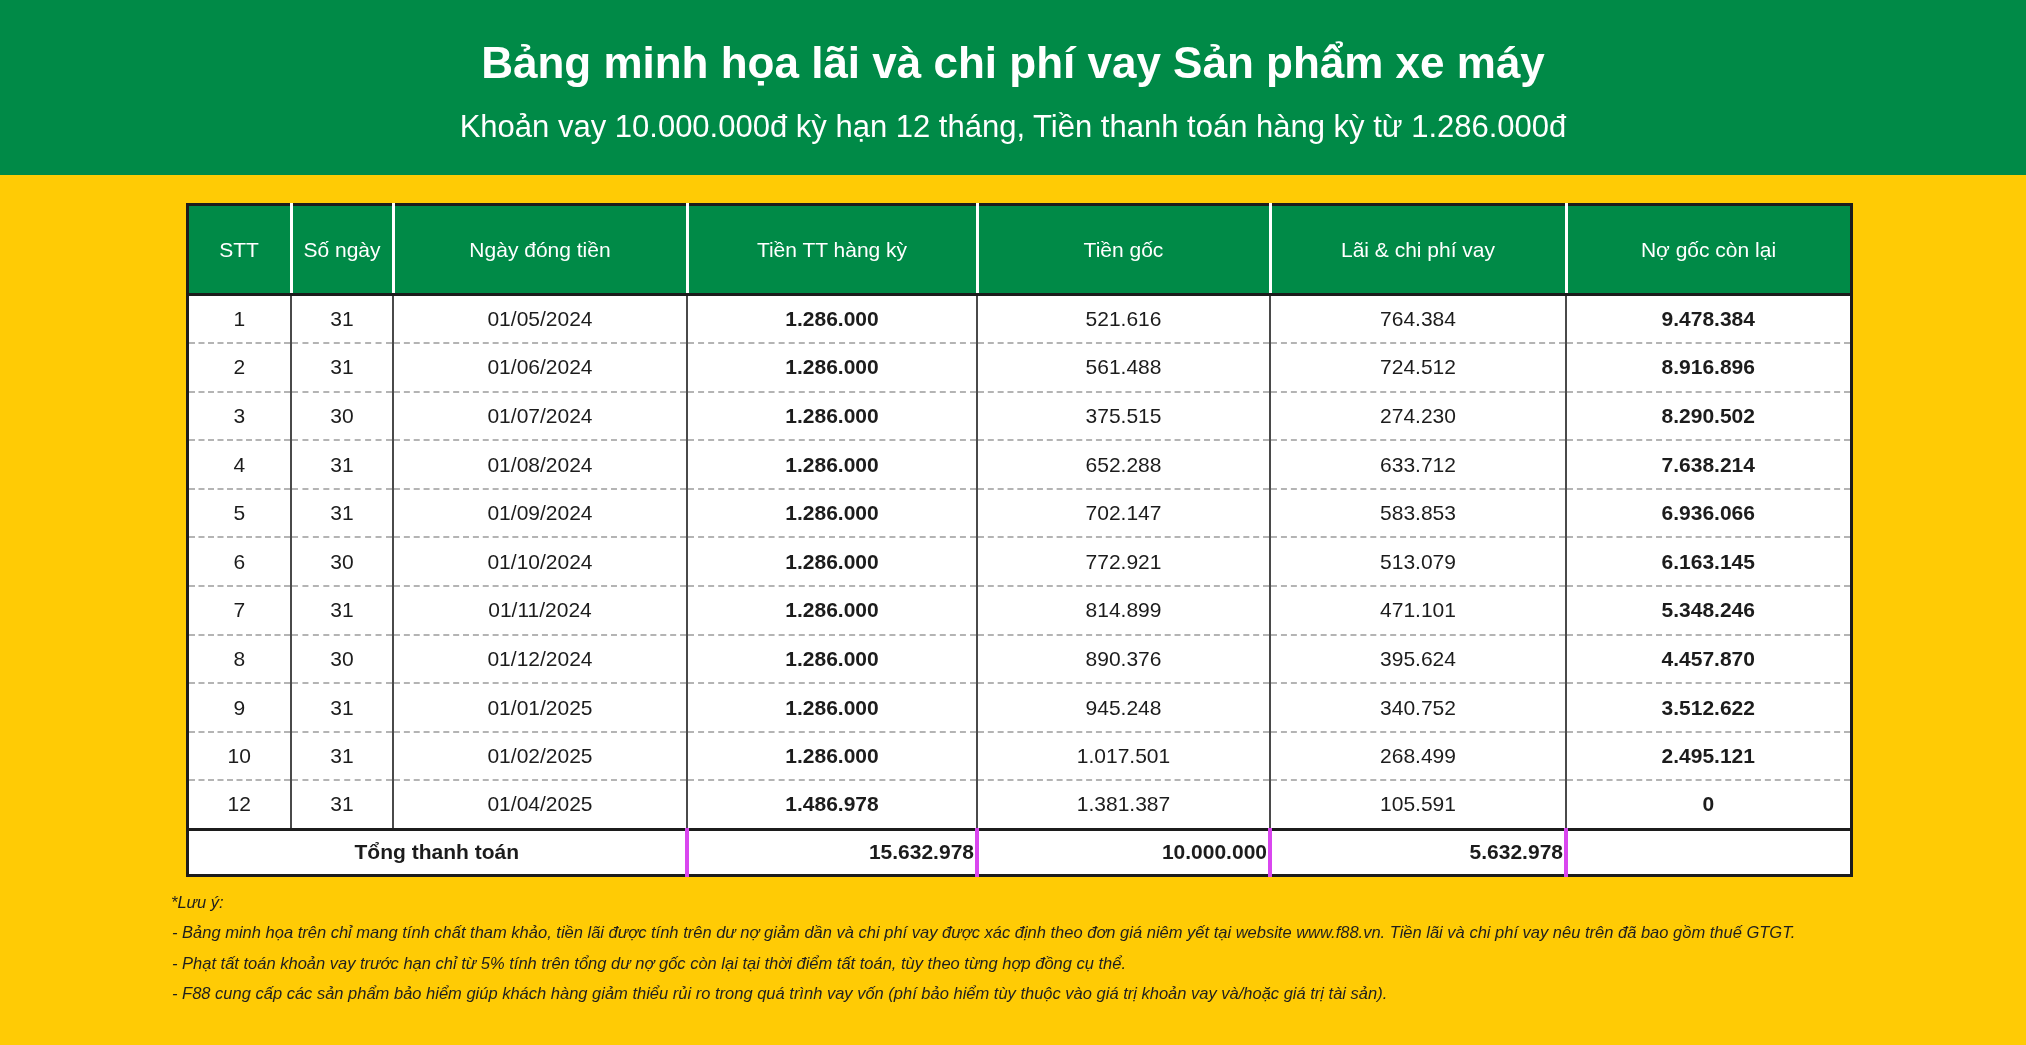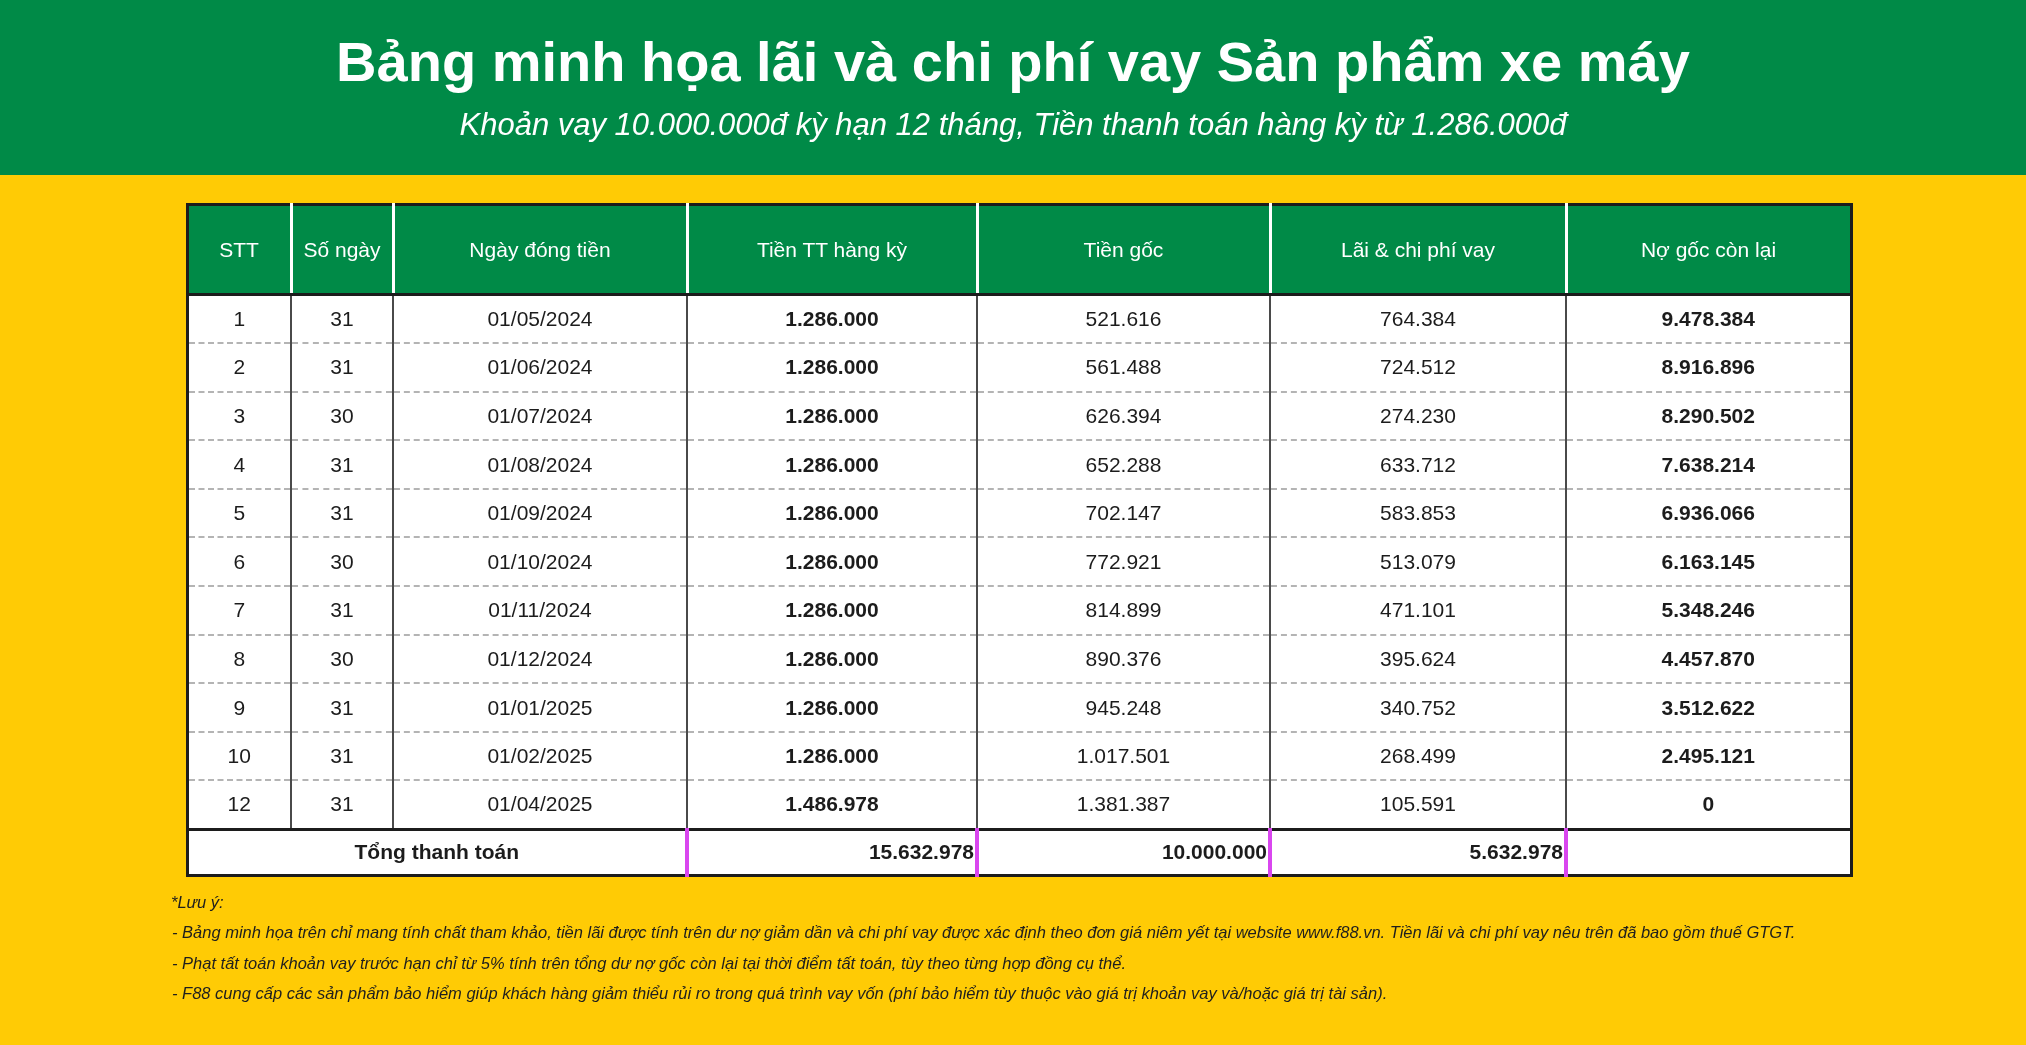--- a/index.html
+++ b/index.html
@@ -16,27 +16,27 @@
     color:var(--ink);
   }
   
   .banner{
     width:100%;height:175px;
     background:var(--green);
     display:flex;flex-direction:column;align-items:center;justify-content:center;
     color:#ffffff;text-align:center;
   }
   .banner .title{
-    margin:0;
-    font-size:56px;font-weight:bold;line-height:1.08;
+    margin:9px;
+    font-size:44px;font-weight:bold;line-height:1.08;
     letter-spacing:0px;
   }
   .banner .subtitle{
     margin-top:14px;
-    font-size:31px;font-weight:normal;font-style:italic;
+    font-size:31px;font-weight:normal;
   }
   
   .table-wrap{
     width:1679px;
     margin:28px auto 0 auto;
     padding-left:12px;
   }
   table.amort{
     width:100%;
     table-layout:fixed;
@@ -136,21 +136,21 @@
           <td class="b">1.286.000</td>
           <td>561.488</td>
           <td>724.512</td>
           <td class="b">8.916.896</td>
         </tr>
         <tr>
           <td>3</td>
           <td>30</td>
           <td>01/07/2024</td>
           <td class="b">1.286.000</td>
-          <td>626.394</td>
+          <td>375.515</td>
           <td>274.230</td>
           <td class="b">8.290.502</td>
         </tr>
         <tr>
           <td>4</td>
           <td>31</td>
           <td>01/08/2024</td>
           <td class="b">1.286.000</td>
           <td>652.288</td>
           <td>633.712</td>

